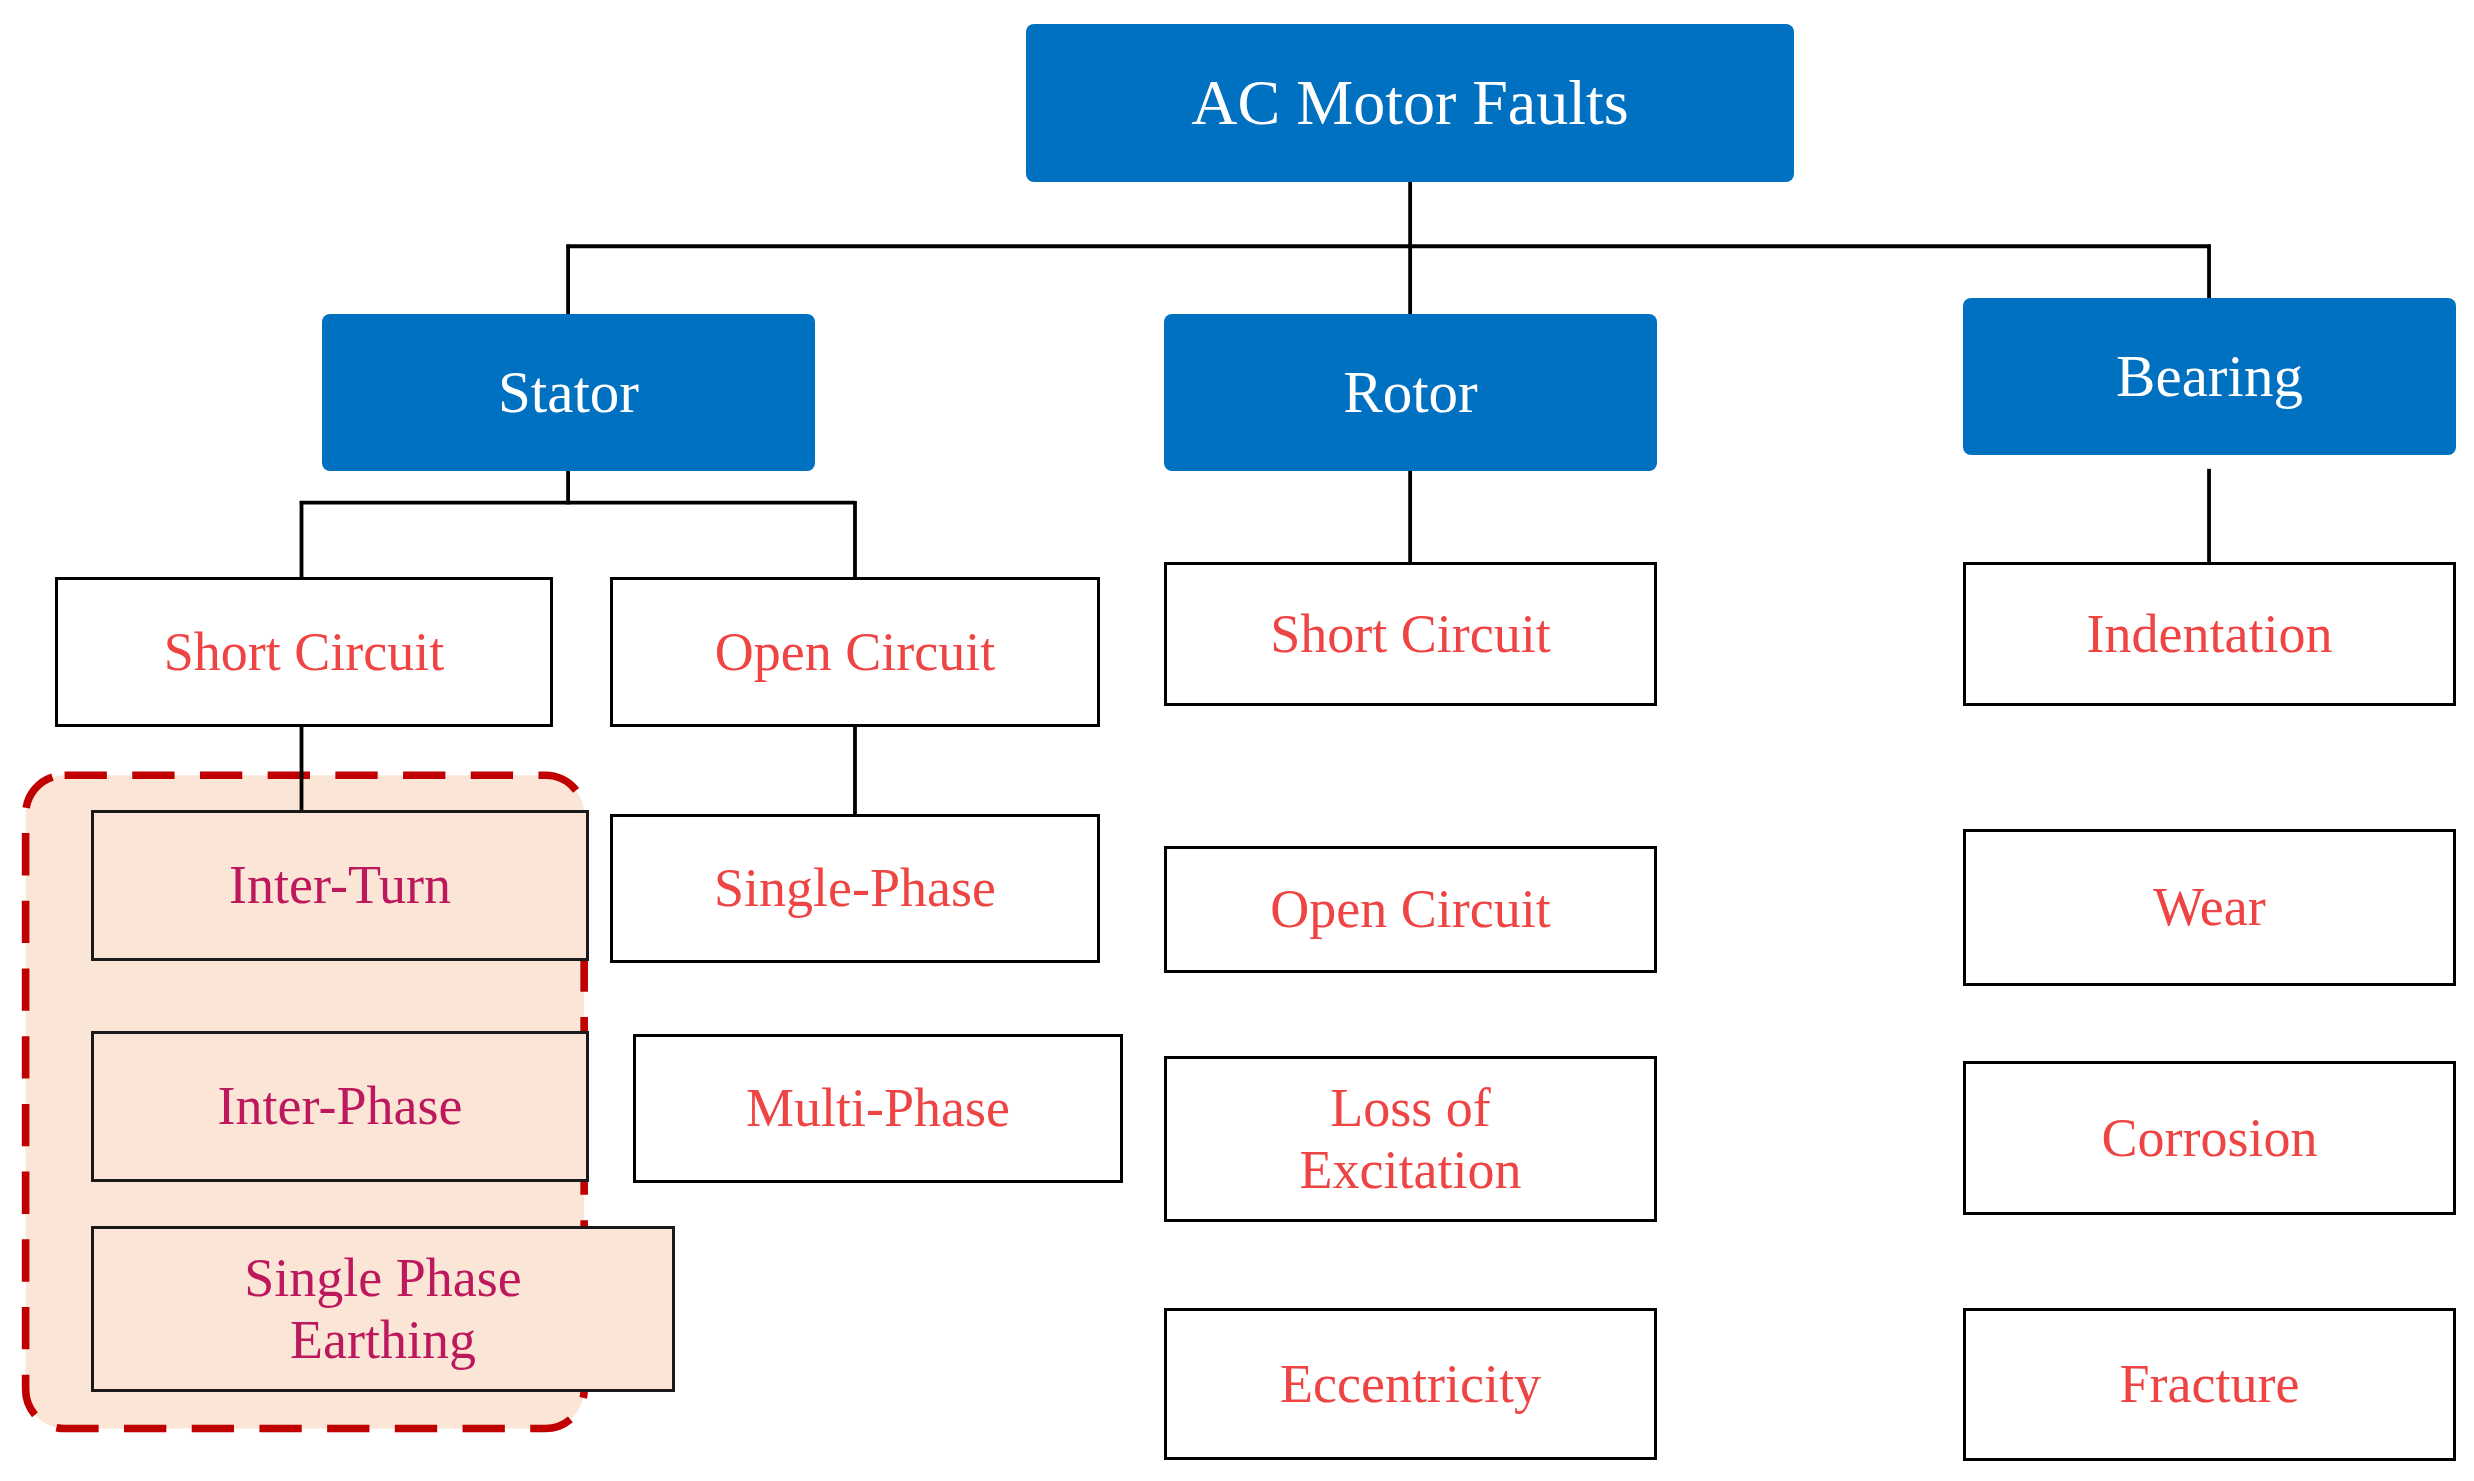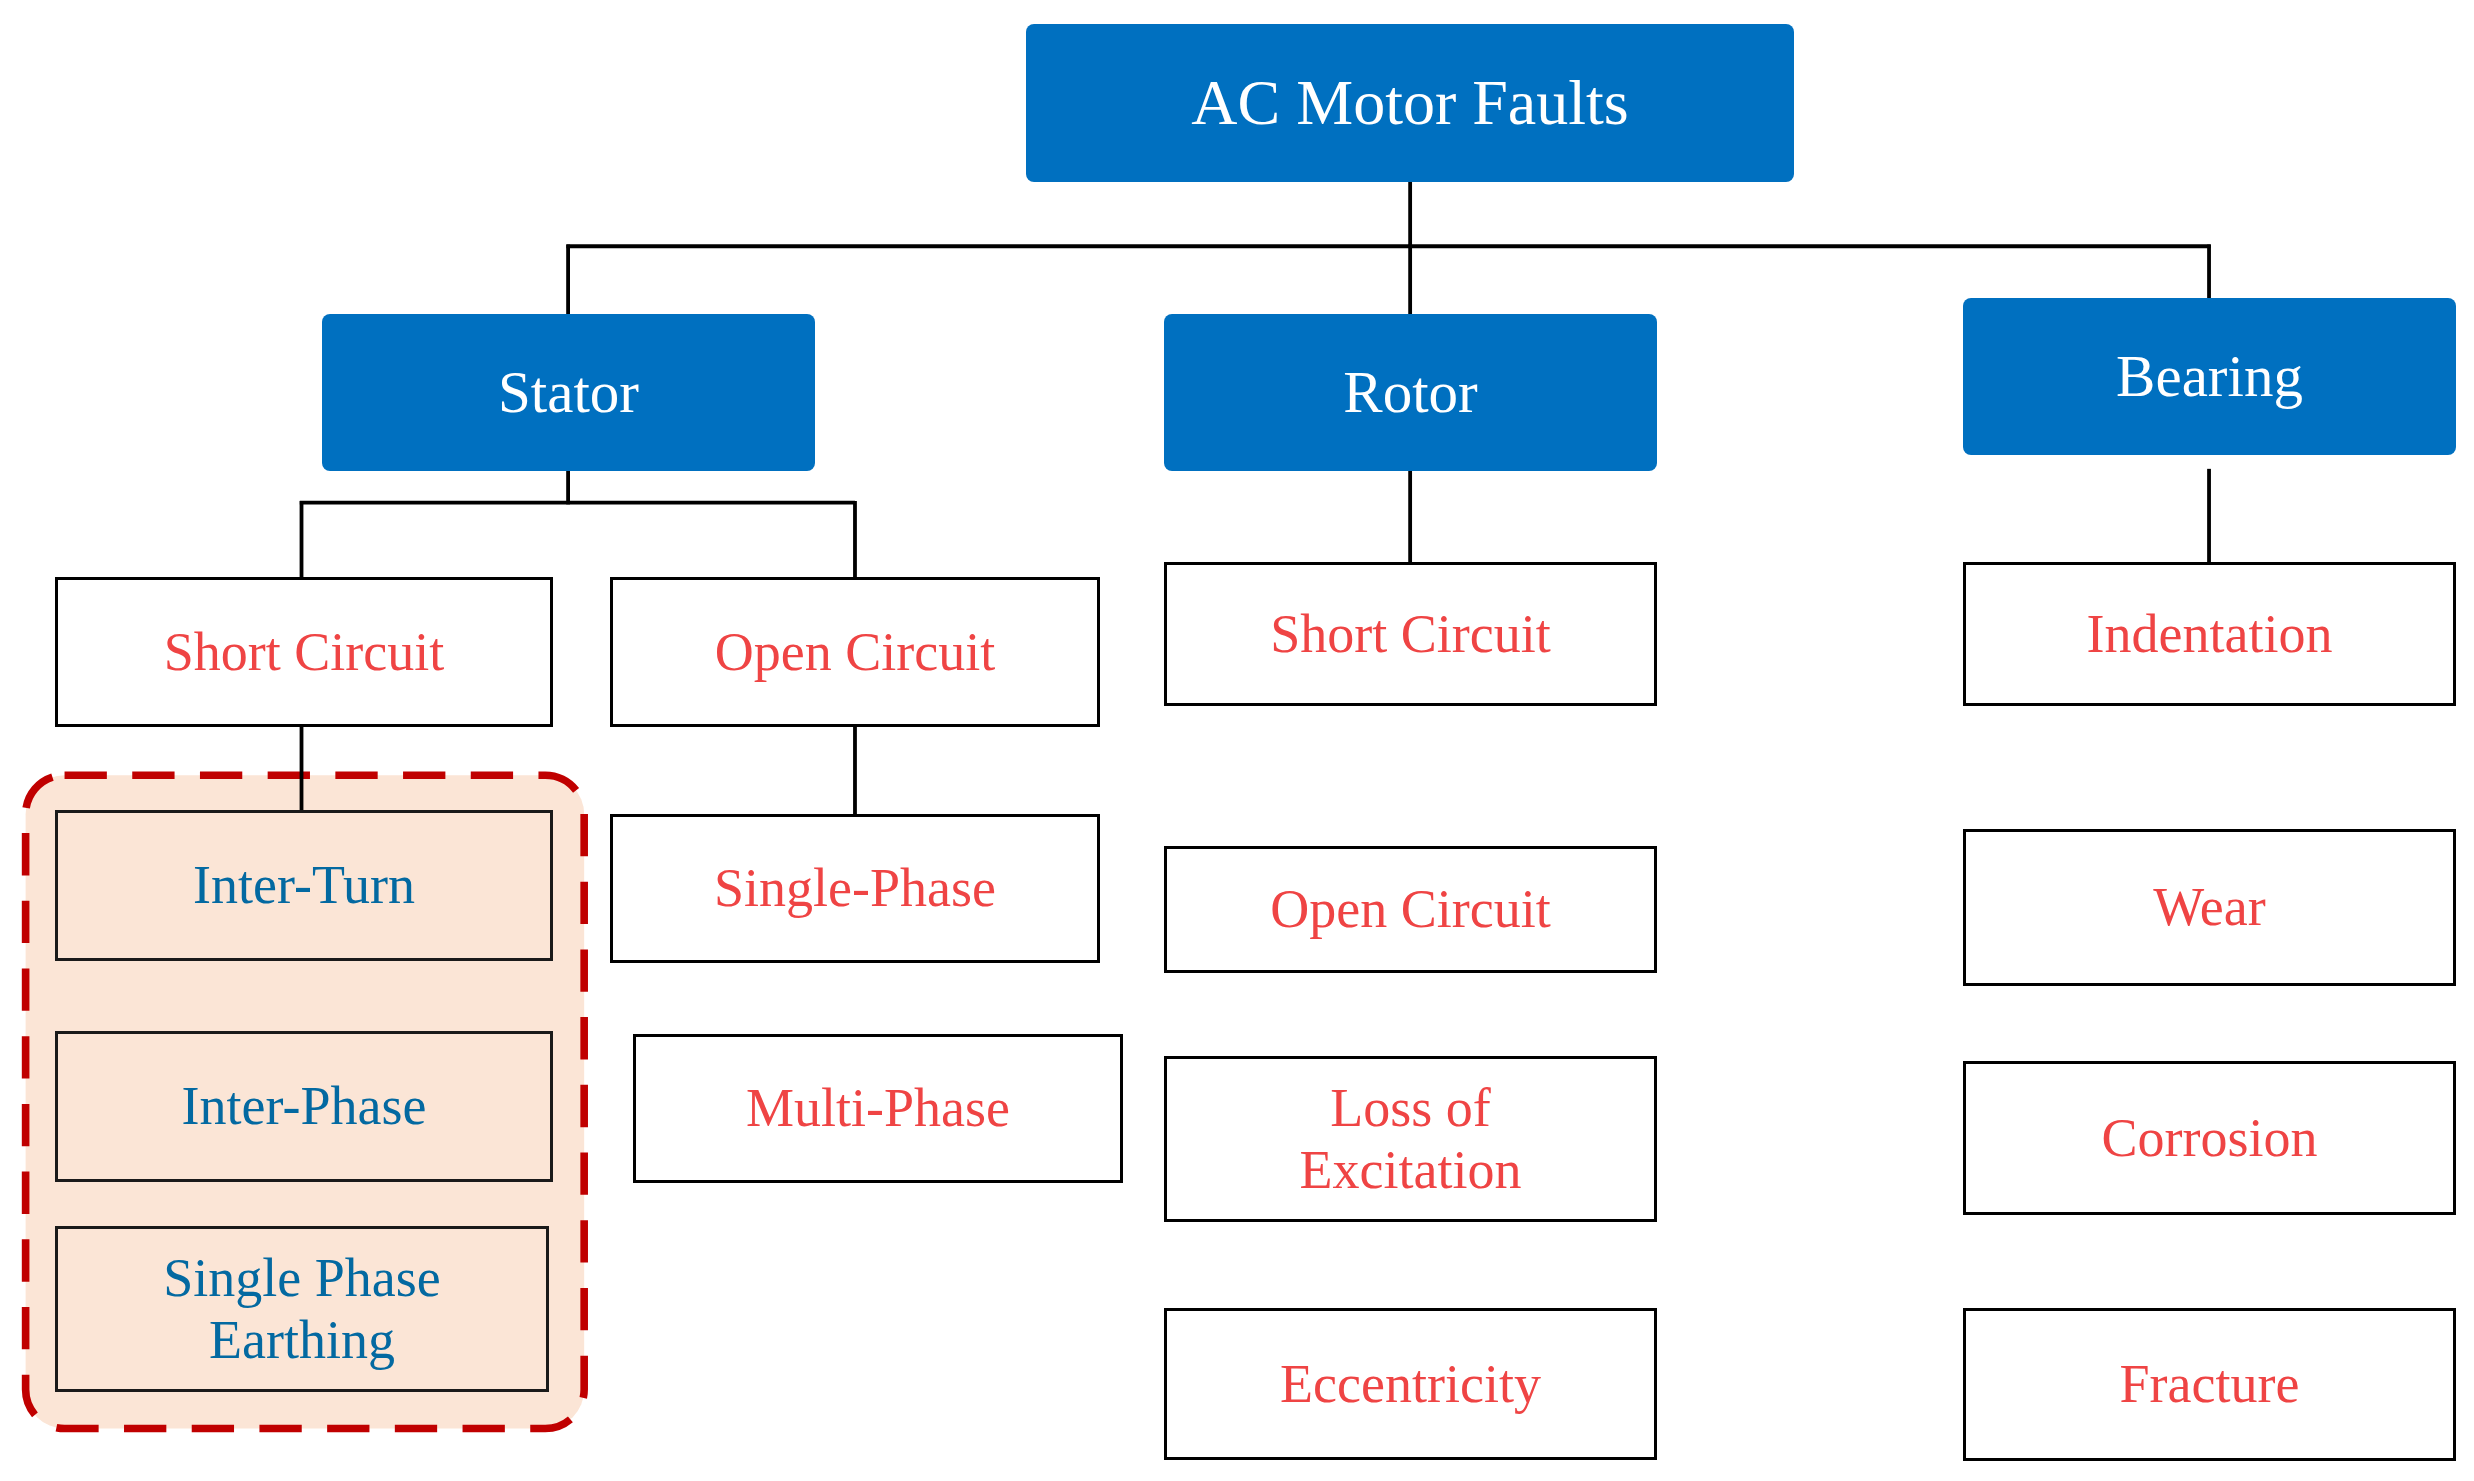--- a/index.html
+++ b/index.html
@@ -36,21 +36,22 @@
     border-radius: 8px;
   }
   .node.plain {
     background: #ffffff;
     border: 3.4px solid #000000;
     color: #ef4444;
   }
   .node.peach {
     background: #FBE5D6;
     border: 3.4px solid #1a1a1a;
-    color: #0369a1;
+    color: #be185d;
+    margin-left: 36px;
   }
   .node.root-size  { font-size: 64px; }
   .node.l1-size    { font-size: 59px; }
   .node.leaf-size  { font-size: 54px; }
   .node span {
     display: inline-block;
     line-height: 1.15;
     white-space: nowrap;
   }
   .node span.two-line {
@@ -105,21 +106,21 @@
   <div class="node plain leaf-size" style="left:610px; top:577px; width:490px; height:150px;">
     <span>Open Circuit</span>
   </div>
 
   <div class="node peach leaf-size" style="left:55px; top:810px; width:498px; height:151px;">
     <span>Inter-Turn</span>
   </div>
   <div class="node peach leaf-size" style="left:55px; top:1031px; width:498px; height:151px;">
     <span>Inter-Phase</span>
   </div>
-  <div class="node peach leaf-size" style="left:55px; top:1226px; width:494px; height:166px;">
+  <div class="node peach leaf-size" style="left:55px; top:1226px; width:584px; height:166px;">
     <span class="two-line">Single Phase Earthing</span>
   </div>
 
   <div class="node plain leaf-size" style="left:610px; top:814px; width:490px; height:149px;">
     <span>Single-Phase</span>
   </div>
   <div class="node plain leaf-size" style="left:610px; top:1034px; width:490px; height:149px;margin-left:23px;">
     <span>Multi-Phase</span>
   </div>
 

